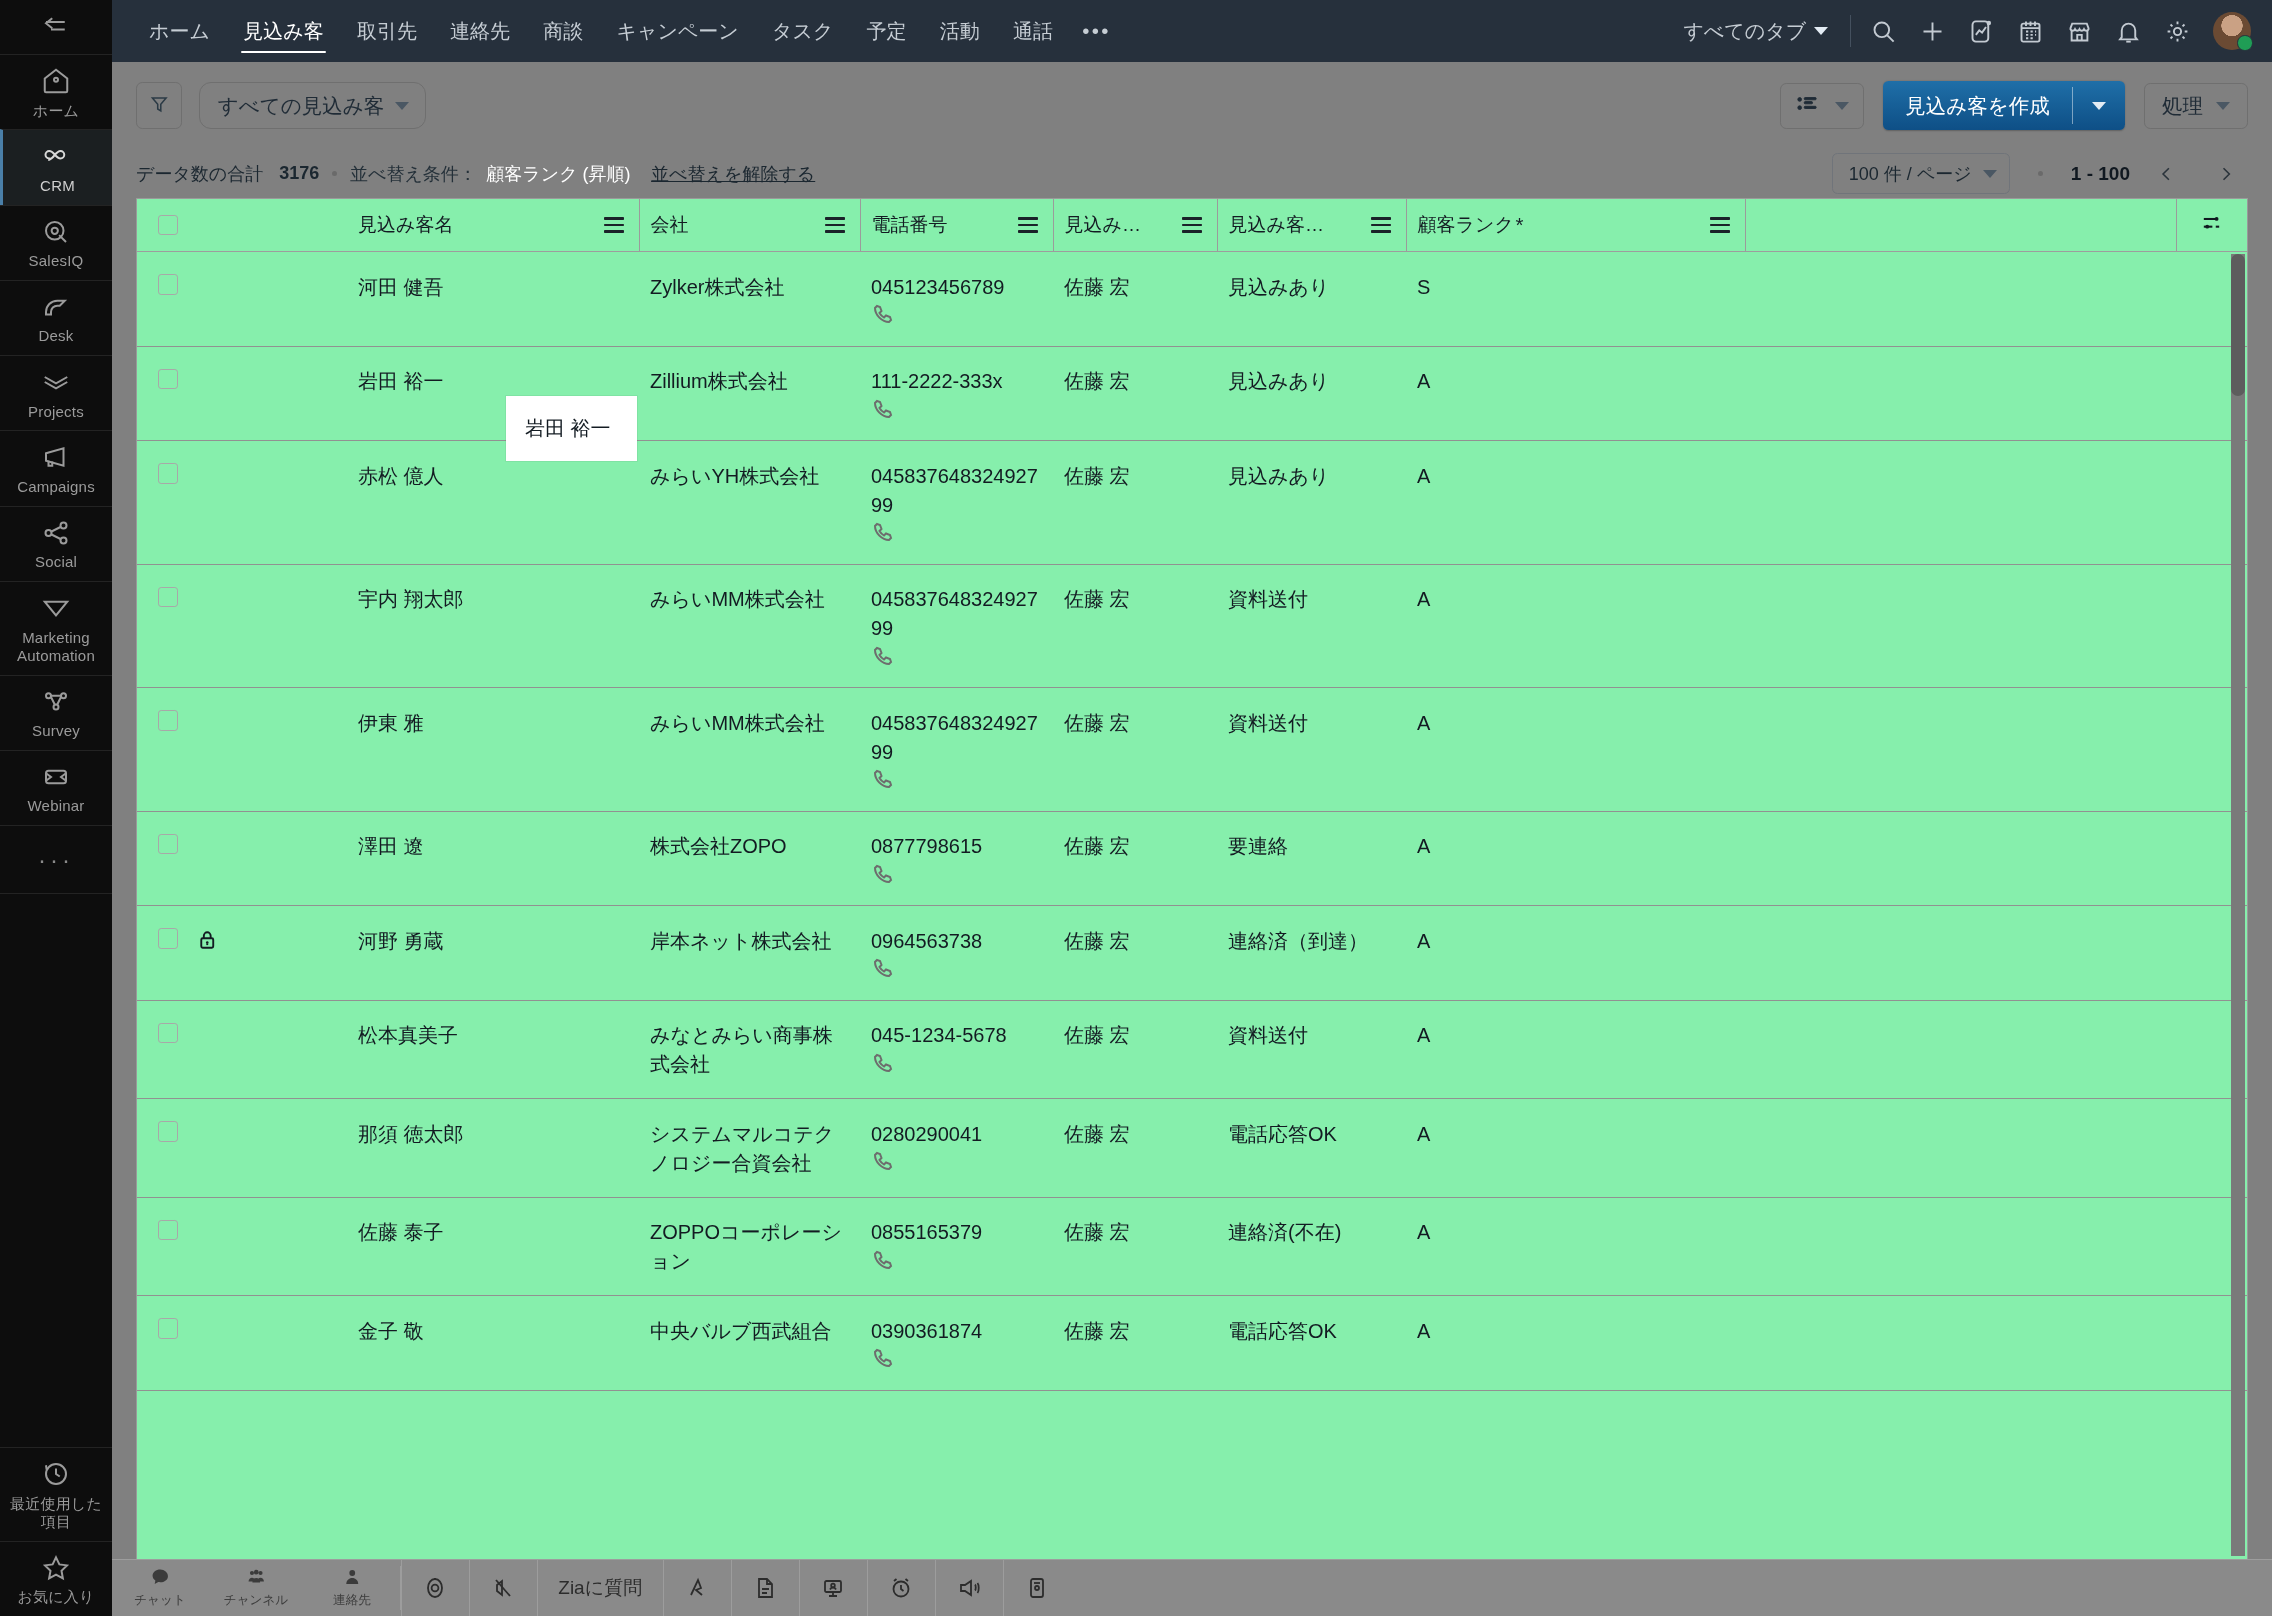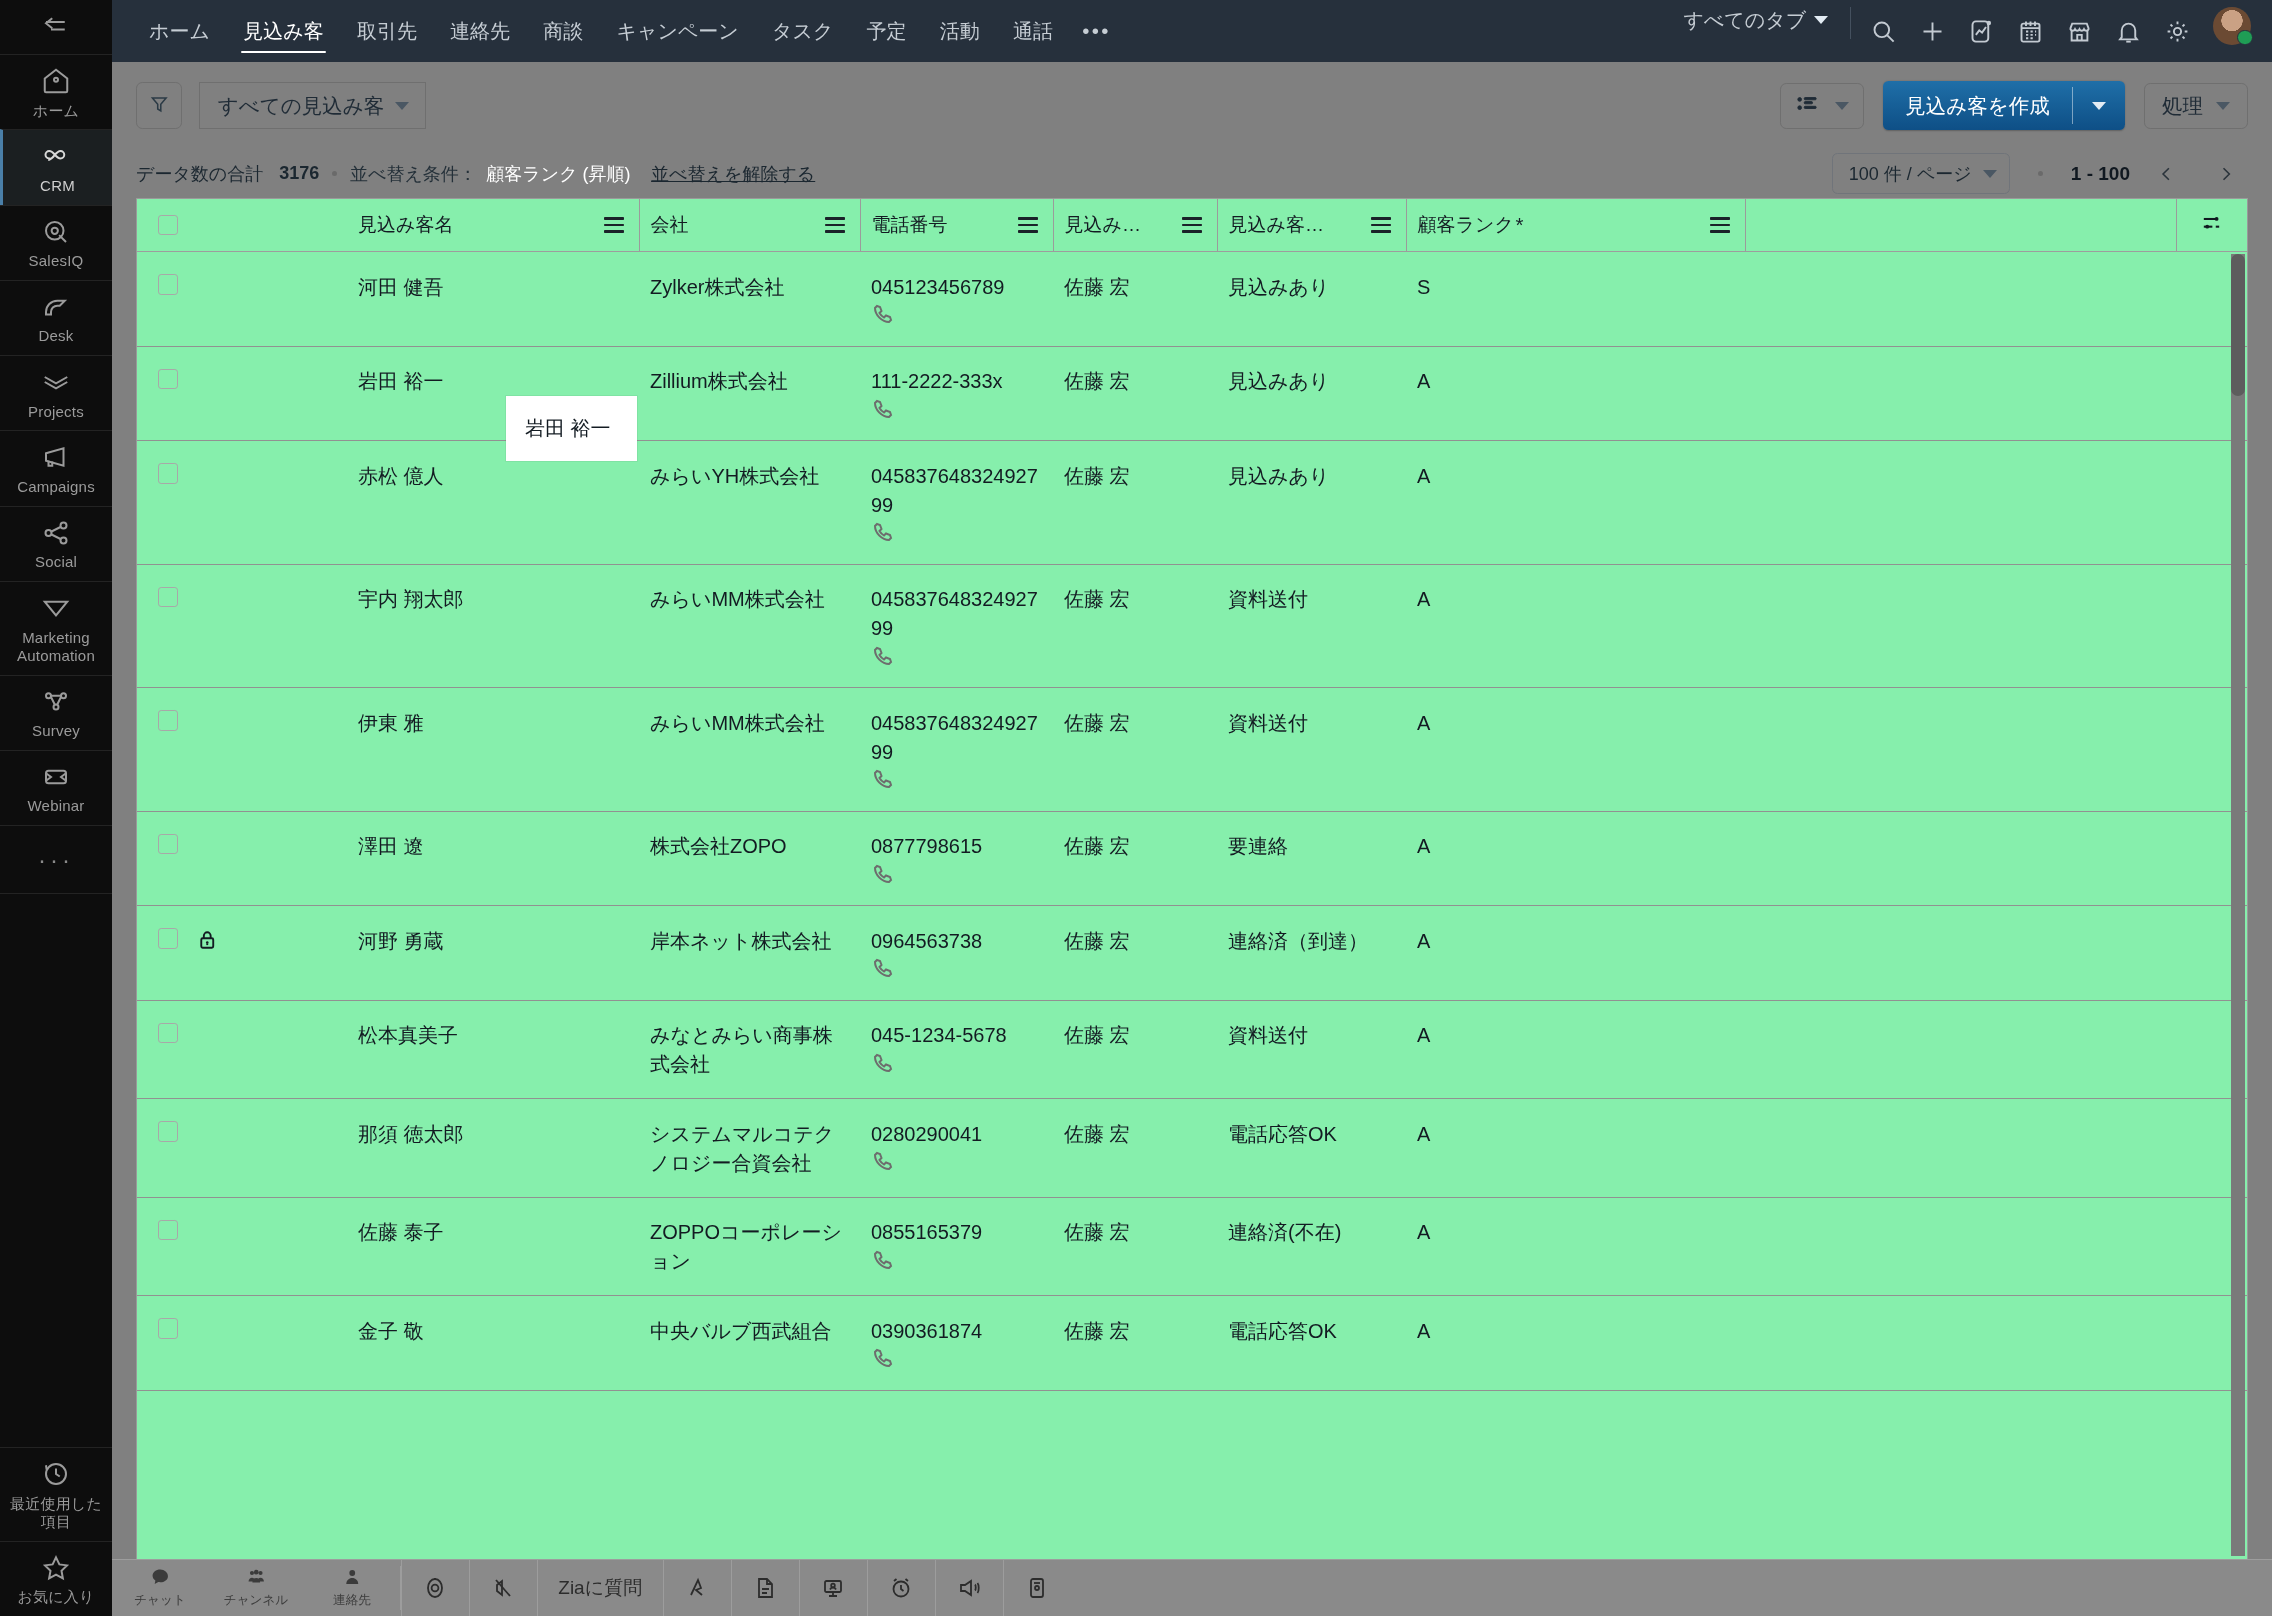--- a/index.html
+++ b/index.html
@@ -90,21 +90,21 @@
     padding: 0 16.6px; height: 100%;
     display: flex; align-items: center; position: relative;
     cursor: pointer; white-space: nowrap;
   }
   .tab.active { color: #ffffff; }
   .tab.active::after {
     content: ""; position: absolute; left: 14px; right: 14px; bottom: 8.7px;
     height: 2.4px; background: #ffffff; border-radius: 1.6px;
   }
   .tab-more { font-size: 20.5px; color: #c6cdd4; padding: 0 12.6px; letter-spacing: 2.4px; cursor: pointer; }
-  .topnav-right { margin-left: auto; display: flex; align-items: flex-start; gap: 0; }
+  .topnav-right { margin-left: auto; display: flex; align-items: center; gap: 0; }
   .alltabs {
     font-size: 20px; color: #c6cdd4; display: flex; align-items: center; gap: 8px;
     padding-right: 22px; cursor: pointer; white-space: nowrap;
   }
   .vdiv { width: 0.8px; height: 32px; background: #44505e; margin: 0 8px 0 0; }
   .navicon {
     width: 49px; height: 49px; display: flex; align-items: center; justify-content: center;
     cursor: pointer;
   }
   .navicon svg { width: 27px; height: 27px; stroke: #c3cad2; fill: none; stroke-width: 1.7; }
@@ -125,21 +125,21 @@
     display: flex; align-items: center;
     padding: 0 25px 0 24px;
     background: transparent;
   }
   .btn-filter {
     width: 46px; height: 47px; border: 0.8px solid #6f6f6f; border-radius: 6.3px;
     display: flex; align-items: center; justify-content: center; cursor: pointer;
   }
   .btn-filter svg { width: 20.5px; height: 22px; stroke: #2b3a45; fill: none; stroke-width: 1.8; }
   .btn-view {
-    margin-left: 17.4px; height: 47px; border: 0.8px solid #6f6f6f; border-radius: 0;
+    margin-left: 17.4px; height: 47px; border: 0.8px solid #6f6f6f; border-radius: 12px;
     display: flex; align-items: center; gap: 11px; padding: 0 16px 0 17.4px;
     font-size: 20.5px; color: #1f2b36; cursor: pointer; white-space: nowrap;
   }
   .caret { width: 0; height: 0; border-left: 7px solid transparent; border-right: 7px solid transparent; border-top: 8.7px solid #4a5763; }
   .caret-light { border-top-color: #e3ecf4; }
   .tb-right { margin-left: auto; display: flex; align-items: center; gap: 19px; }
   .btn-list {
     height: 46px; border: 0.8px solid #6f6f6f; border-radius: 6.3px;
     display: flex; align-items: center; gap: 16px; padding: 0 14px;
     cursor: pointer;

